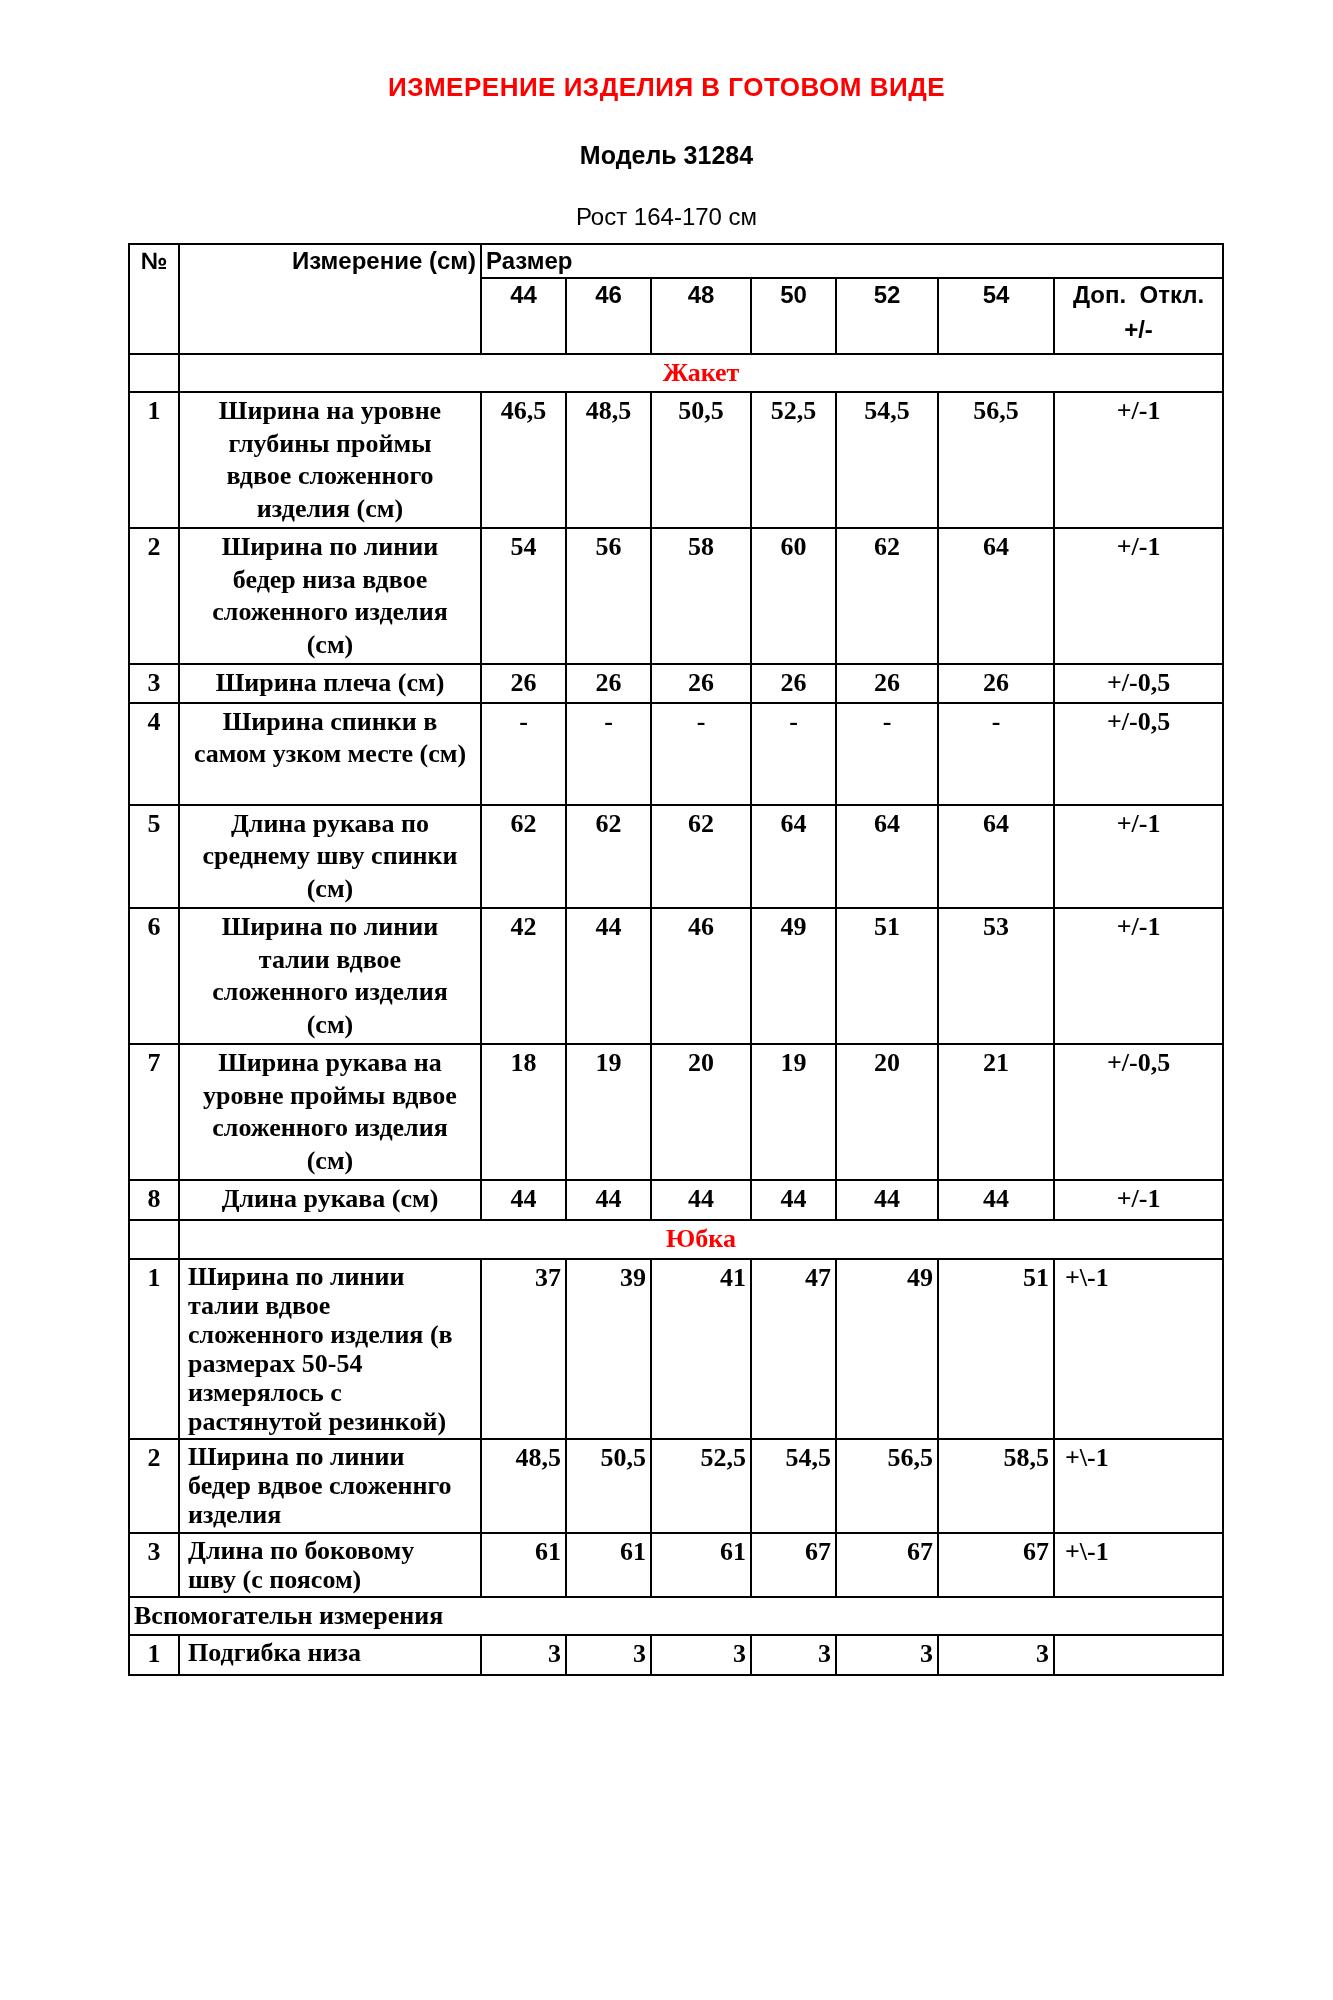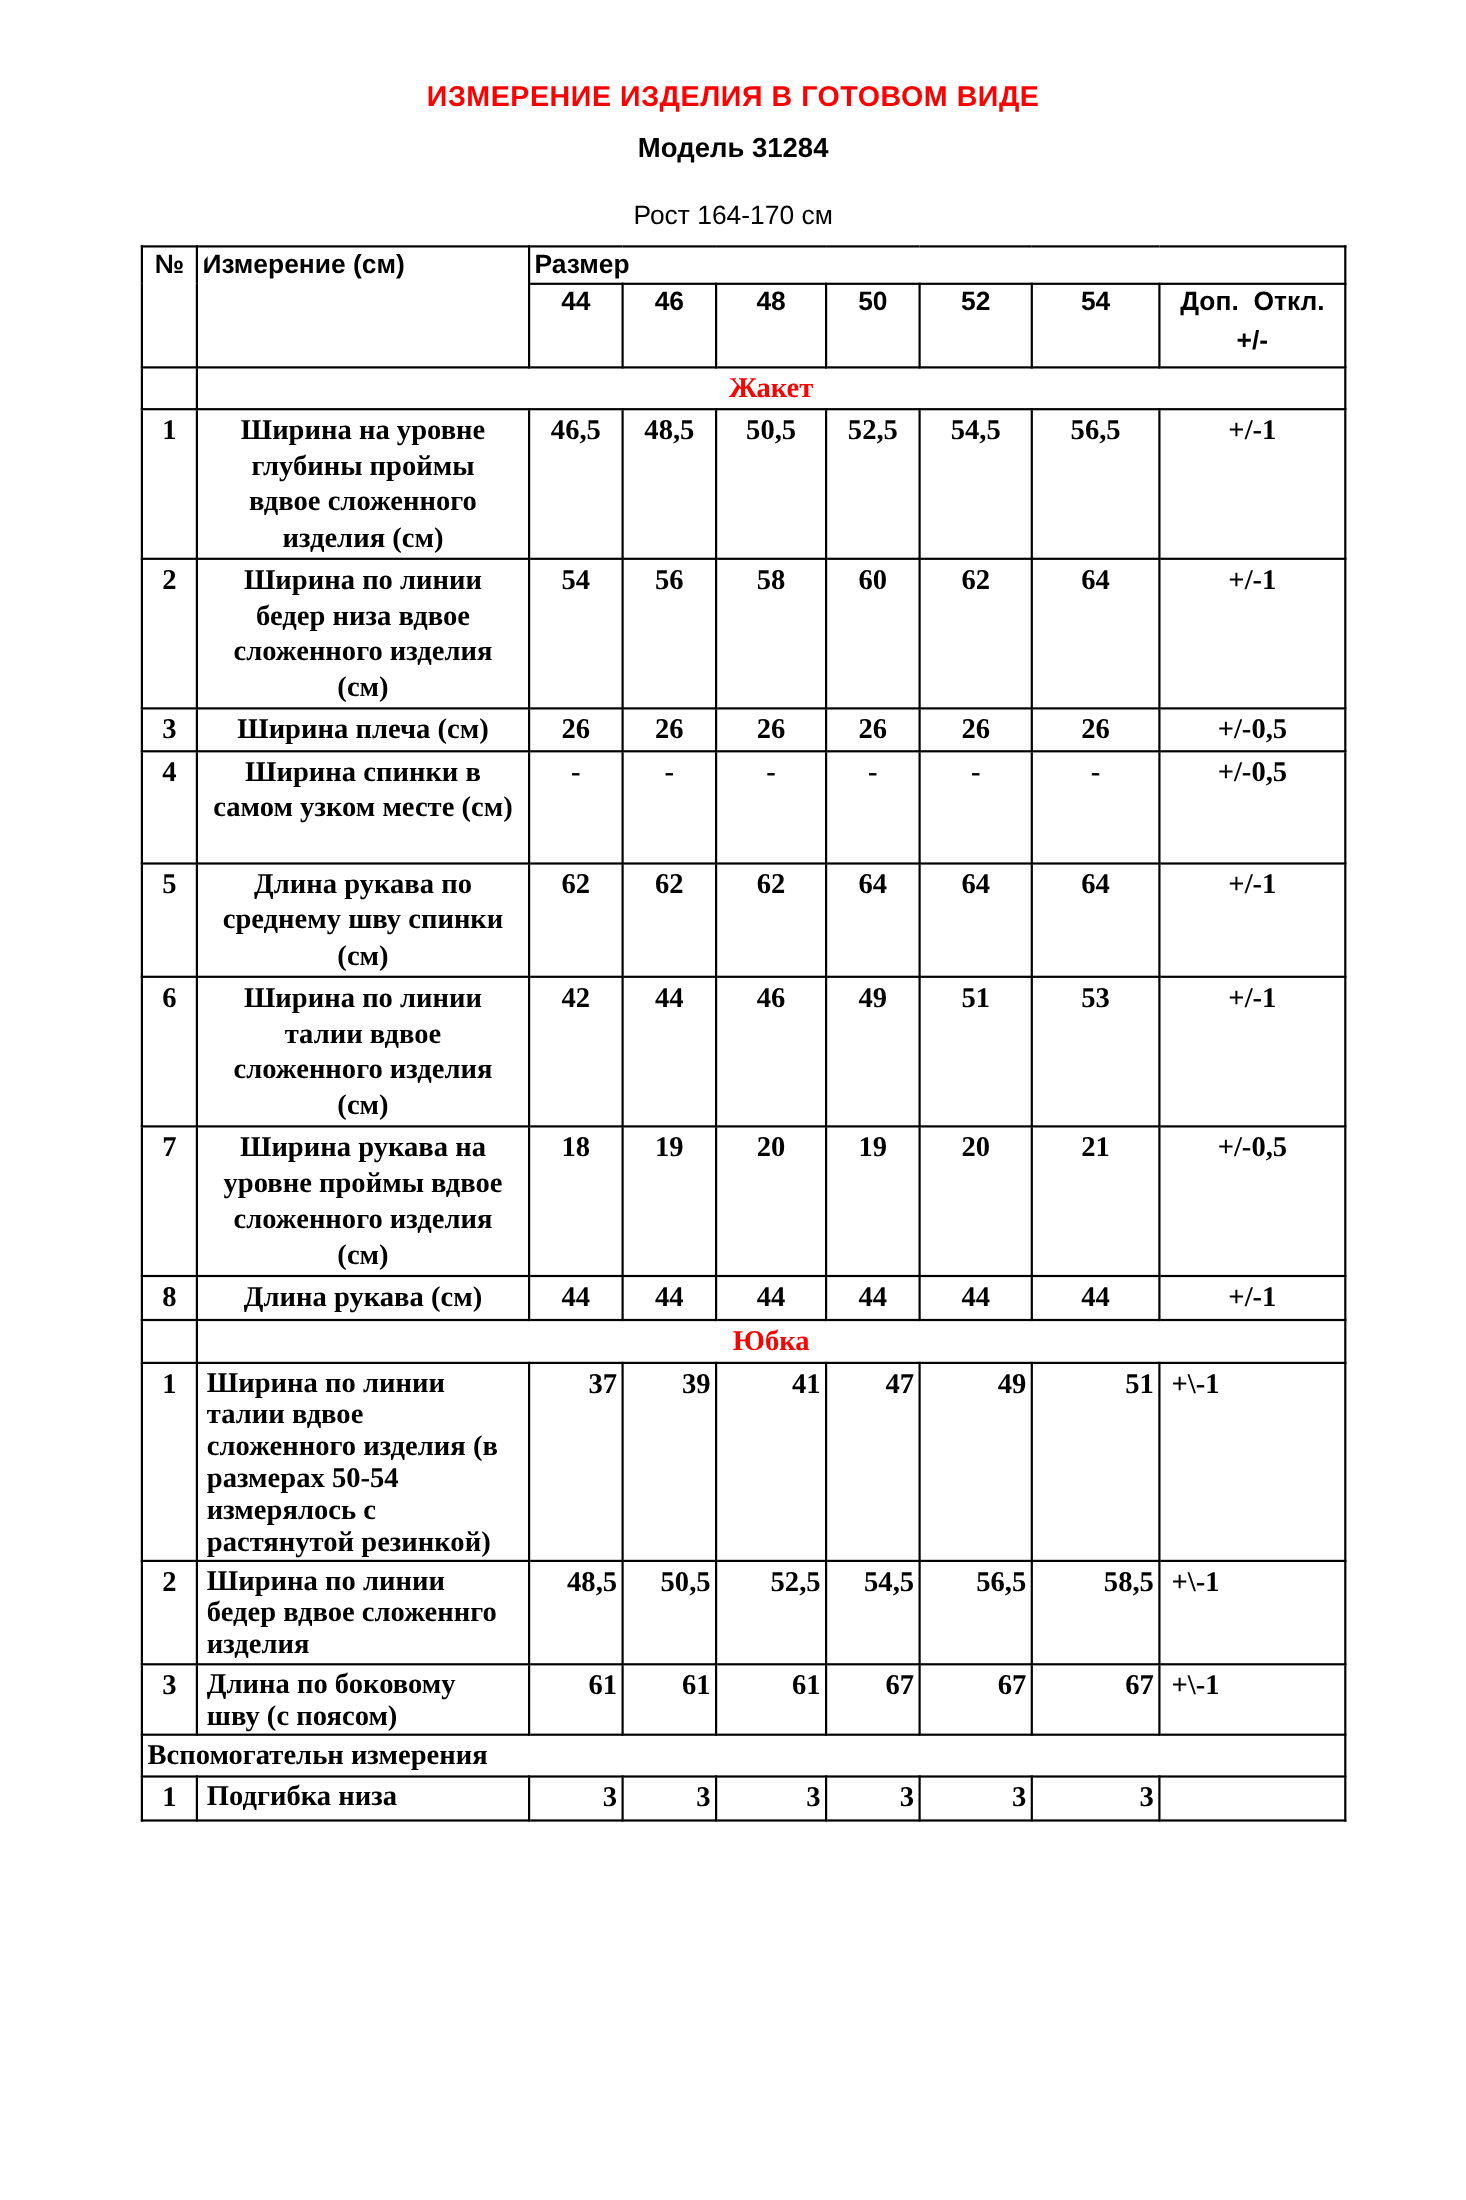--- a/index.html
+++ b/index.html
@@ -12,21 +12,21 @@
     overflow: hidden;
   }
   .doc-title {
     margin-top: 72px;
     text-align: center;
     font-size: 26px;
     font-weight: bold;
     letter-spacing: 0.5px;
   }
   .doc-model {
-    margin-top: 18px;
+    margin-top: 38px;
     text-align: center;
     font-size: 25px;
     font-weight: bold;
   }
   .doc-height {
     margin-top: 33px;
     text-align: center;
     font-size: 24px;
     font-weight: normal;
   }
@@ -46,21 +46,21 @@
     line-height: 1.25;
     overflow: hidden;
   }
   
   table.measure td.hdr {
     font-family: "Liberation Sans", sans-serif;
     font-size: 24px;
     line-height: 1.15;
   }
   td.hdr-num   { text-align: center; }
-  td.hdr-meas  { text-align: left; padding-left: 8px; border-radius: 27px; }
+  td.hdr-meas  { text-align: right; padding-left: 8px; border-radius: 27px; }
   td.hdr-size-group { text-align: left; height: 26px; }
   td.hdr-size  { text-align: center; height: 70px; font-size: 26px; }
   td.hdr-tol   { text-align: center; height: 70px; }
   .tol-l1 { display: block; white-space: pre; }
   .tol-l2 { display: block; margin-top: 8px; }
 
   td.section-title { text-align: center; line-height: 1.2; }
   td.aux-title     { text-align: left; padding-left: 8px; line-height: 1.2; }
 
   td.num  { text-align: center; }

